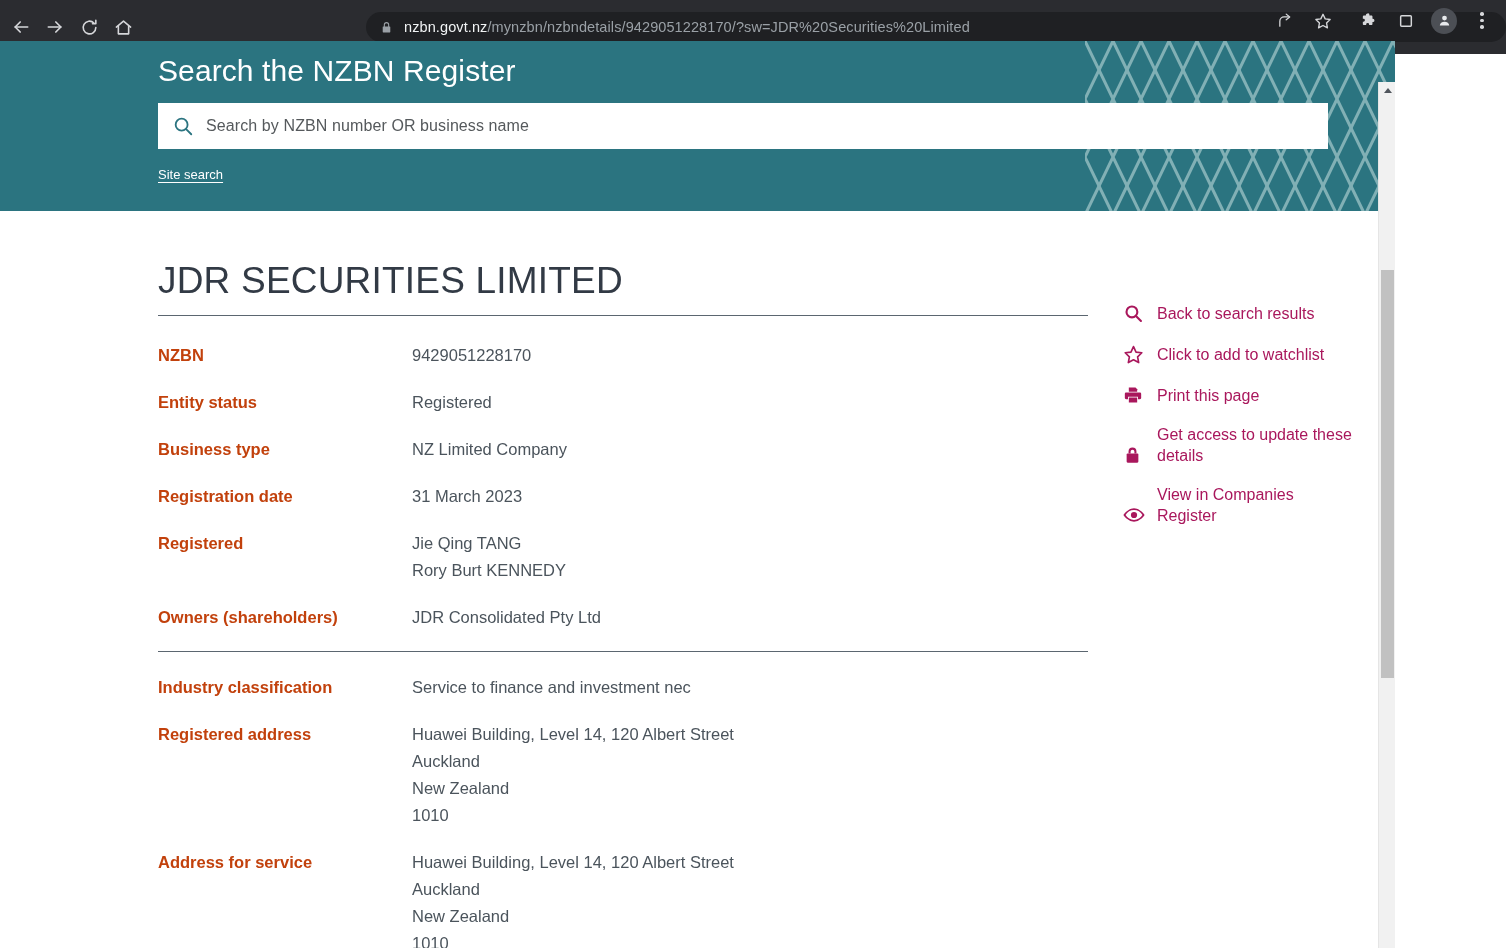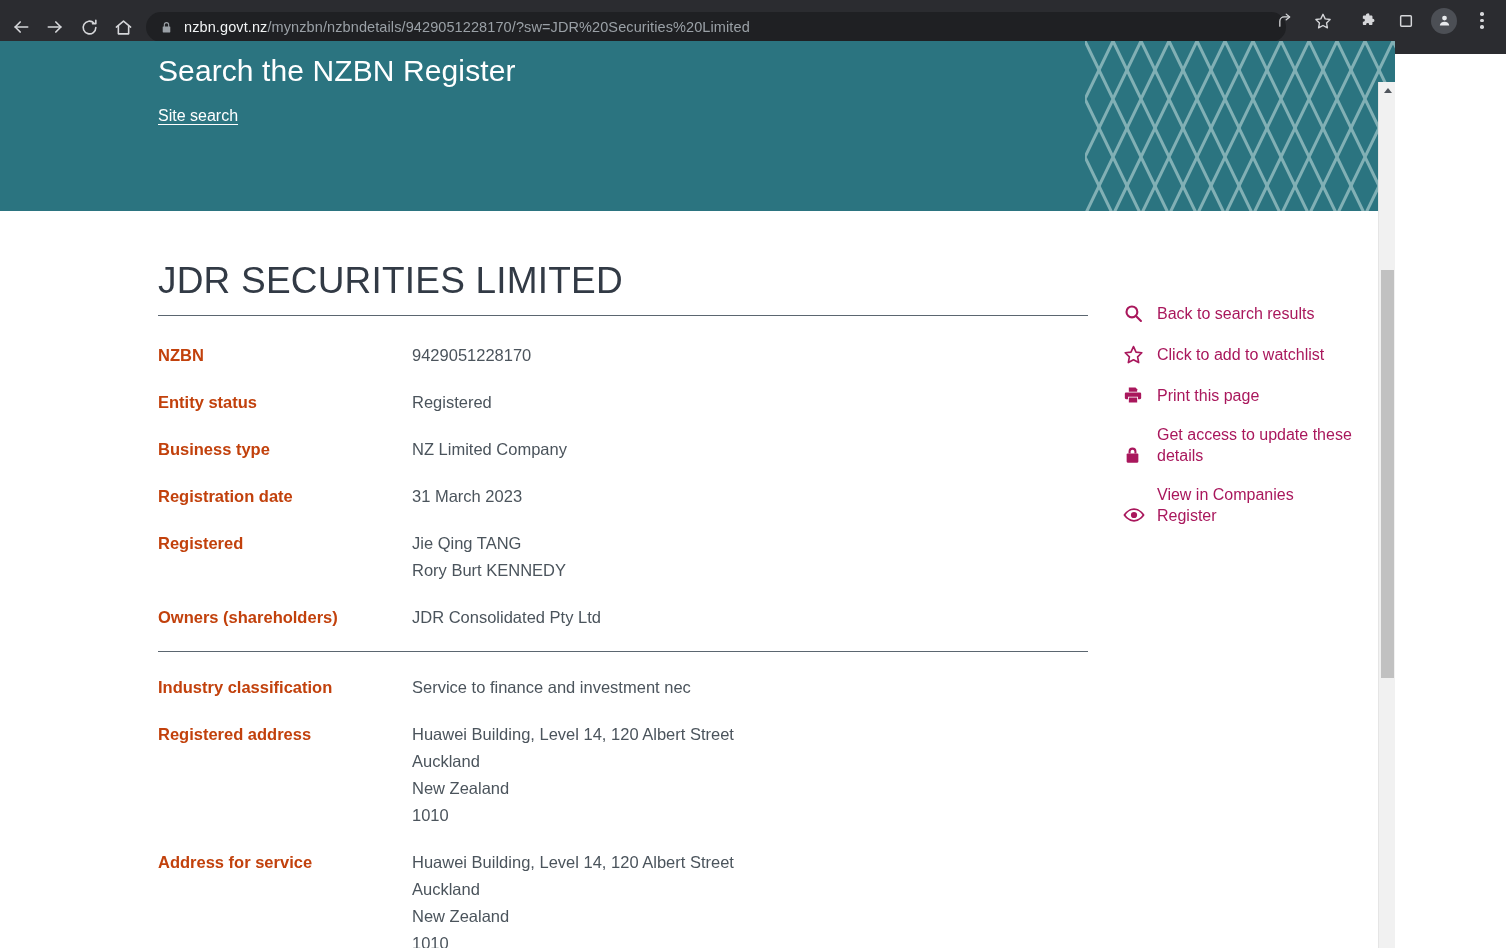--- a/index.html
+++ b/index.html
@@ -8,21 +8,21 @@
     width: 1506px; height: 948px; overflow: hidden;
     font-family: "Liberation Sans", sans-serif;
     background: #ffffff;
   }
 
   
   .browser-bar {
     position: absolute; top: 0; left: 0;
     width: 1506px; height: 54px;
     background: #2b2c30;
-    display: flex; align-items: center;
+    display: flex; align-items: center; justify-content: space-between;
   }
   .nav-btns { display: flex; align-items: center; gap: 0px; padding-left: 4px; }
   .nav-btn {
     width: 34px; height: 34px;
     display: flex; align-items: center; justify-content: center;
     border-radius: 50%;
     color: #d6d7da;
   }
   .nav-btn svg { display: block; }
 
@@ -103,21 +103,21 @@
     background: #ffffff;
     display: flex; align-items: center;
     padding-left: 14px;
   }
   .search-icon-wrap { width: 34px; display:flex; align-items:center; color: #2b7480; }
   .search-placeholder {
     font-size: 16px; color: #55595c; letter-spacing: .1px;
   }
   .site-search-wrap { margin-top: 16px; }
   .site-search {
-    color: #ffffff; font-size: 16px; text-decoration: underline;
+    color: #ffffff; font-size: 13px; text-decoration: underline;
     text-underline-offset: 3px;
   }
 
   
   .content {
     position: relative;
     padding-left: 158px;
     padding-top: 48px;
     width: 1489px;
   }
@@ -293,20 +293,29 @@
             <path d="M-28 0 L0 58 L28 0 L56 58 L84 0"></path>
           </g>
         </pattern>
       </defs>
       <rect x="0" y="0" width="404" height="170" fill="url(#chev)"></rect>
     </svg>
 
     <div class="hero-inner">
       <div class="hero-title">Search the NZBN Register</div>
 
+      <div class="search-box">
+        <span class="search-icon-wrap">
+          <svg width="22" height="22" viewBox="0 0 24 24" fill="none" stroke="currentColor" stroke-width="2" stroke-linecap="round">
+            <circle cx="10.5" cy="10.5" r="6.5"></circle>
+              <line x1="15.4" y1="15.4" x2="21" y2="21"></line>
+          </svg>
+        </span>
+        <span class="search-placeholder">Search by NZBN number OR business name</span>
+      </div>
 
       <div class="site-search-wrap">
         <span class="site-search">Site search</span>
       </div>
     </div>
   </div>
 
   <div class="content">
     <h1 class="page-title">JDR SECURITIES LIMITED</h1>
     <div class="rule"></div>

